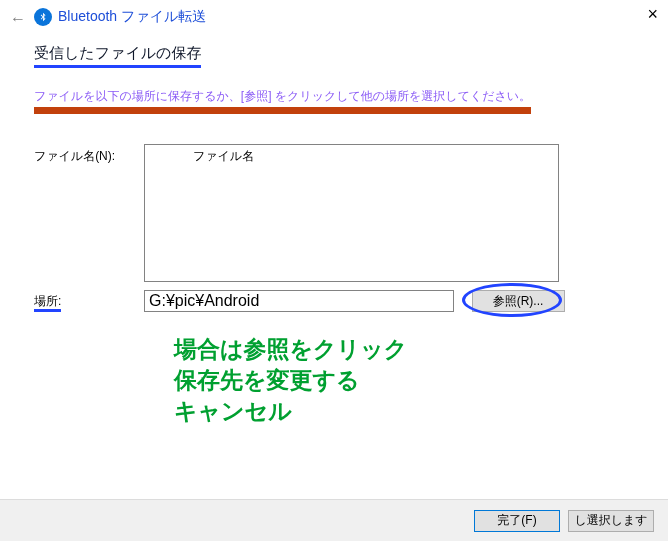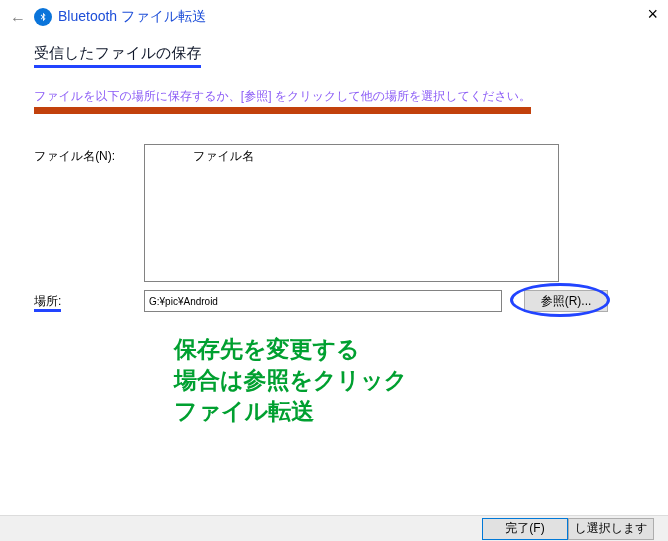--- a/index.html
+++ b/index.html
@@ -105,23 +105,23 @@
       font-size: 12px;
       display: inline-block;
     }
     .location-label-underline {
       border-bottom: 3px solid #2244ff;
       padding-bottom: 1px;
     }
     .location-input {
       border: 1px solid #828282;
       height: 22px;
-      width: 358px;
+      width: 310px;
       padding: 2px 4px;
-      font-size: 10px;
+      font-size: 16px;
       font-family: inherit;
     }
     .browse-container {
       position: relative;
       margin-left: 14px;
       width: 100px;
       display: flex;
       justify-content: center;
     }
     .browse-oval {
@@ -131,21 +131,21 @@
       border: 3px solid #2244ff;
       border-radius: 50%;
       top: -7px;
       left: -6px;
       pointer-events: none;
     }
     .browse-btn {
       background: #e1e1e1;
       border: 1px solid #adadad;
       height: 22px;
-      width: 84px;
+      width: 93px;
       font-size: 12px;
       font-family: inherit;
       cursor: pointer;
     }
     .annotation {
       color: #00a030;
       font-weight: bold;
       font-size: 23px;
       line-height: 1.35;
       margin-top: 22px;
@@ -156,26 +156,26 @@
         0 -1px 0 #fff, 0 1px 0 #fff,
         -1px 0 0 #fff, 1px 0 0 #fff;
     }
     .button-bar {
       position: absolute;
       bottom: 0;
       left: 0;
       right: 0;
       background: #f0f0f0;
       border-top: 1px solid #dcdcdc;
-      height: 26px;
+      height: 42px;
       display: flex;
       justify-content: flex-end;
       align-items: center;
       padding-right: 14px;
-      gap: 0;
+      gap: 8px;
     }
     .dlg-btn {
       background: #e1e1e1;
       border: 1px solid #adadad;
       height: 22px;
       width: 86px;
       font-size: 12px;
       font-family: inherit;
       cursor: pointer;
     }
@@ -216,22 +216,22 @@
       <span class="location-label-underline">場所:</span>
     </div>
     <input class="location-input" type="text" value="G:¥pic¥Android" style="">
     <div class="browse-container">
       <div class="browse-oval"></div>
       <button class="browse-btn">参照(R)...</button>
     </div>
   </div>
 
   <div class="annotation">
+    <div>場合は参照をクリック</div>
     <div>保存先を変更する</div>
-    <div>場合は参照をクリック</div>
-    <div>ファイル転送</div>
+    <div>キャンセル</div>
   </div>
 </div>
 
 <div class="button-bar">
   <button class="dlg-btn primary">完了(F)</button>
   <button class="dlg-btn">し選択します</button>
 </div>
 
 </body></html>

